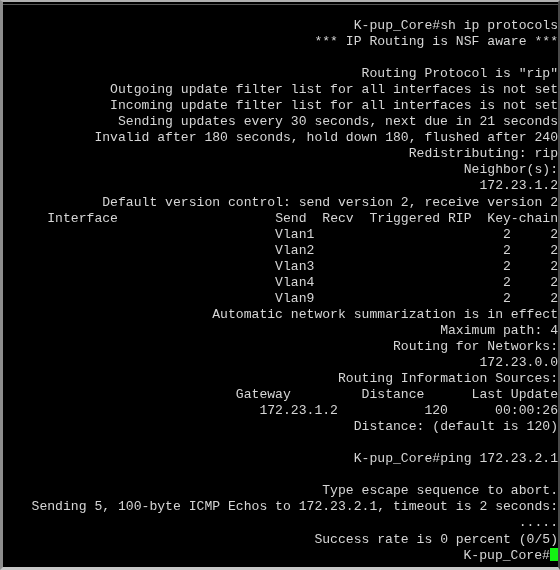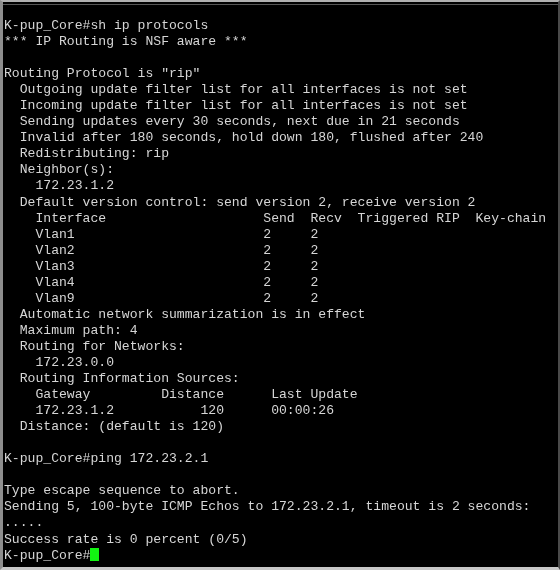--- a/index.html
+++ b/index.html
@@ -19,20 +19,21 @@
     position: relative;
     box-sizing: border-box;
     width: 560px;
     height: 570px;
     background: #000000;
     border-top: 2px solid #b0b0b0;
     border-left: 3px solid #8e8e8e;
     border-right: 2px solid #4a4a4a;
     border-bottom: 3px solid #c8c8c8;
     padding: 0;
+    text-align: right;
   }
 
   #terminal-inner {
     position: absolute;
     left: 0;
     top: 2px;
     right: 0;
     bottom: 2px;
     background: #000000;
     border-top: 1px solid #555555;

